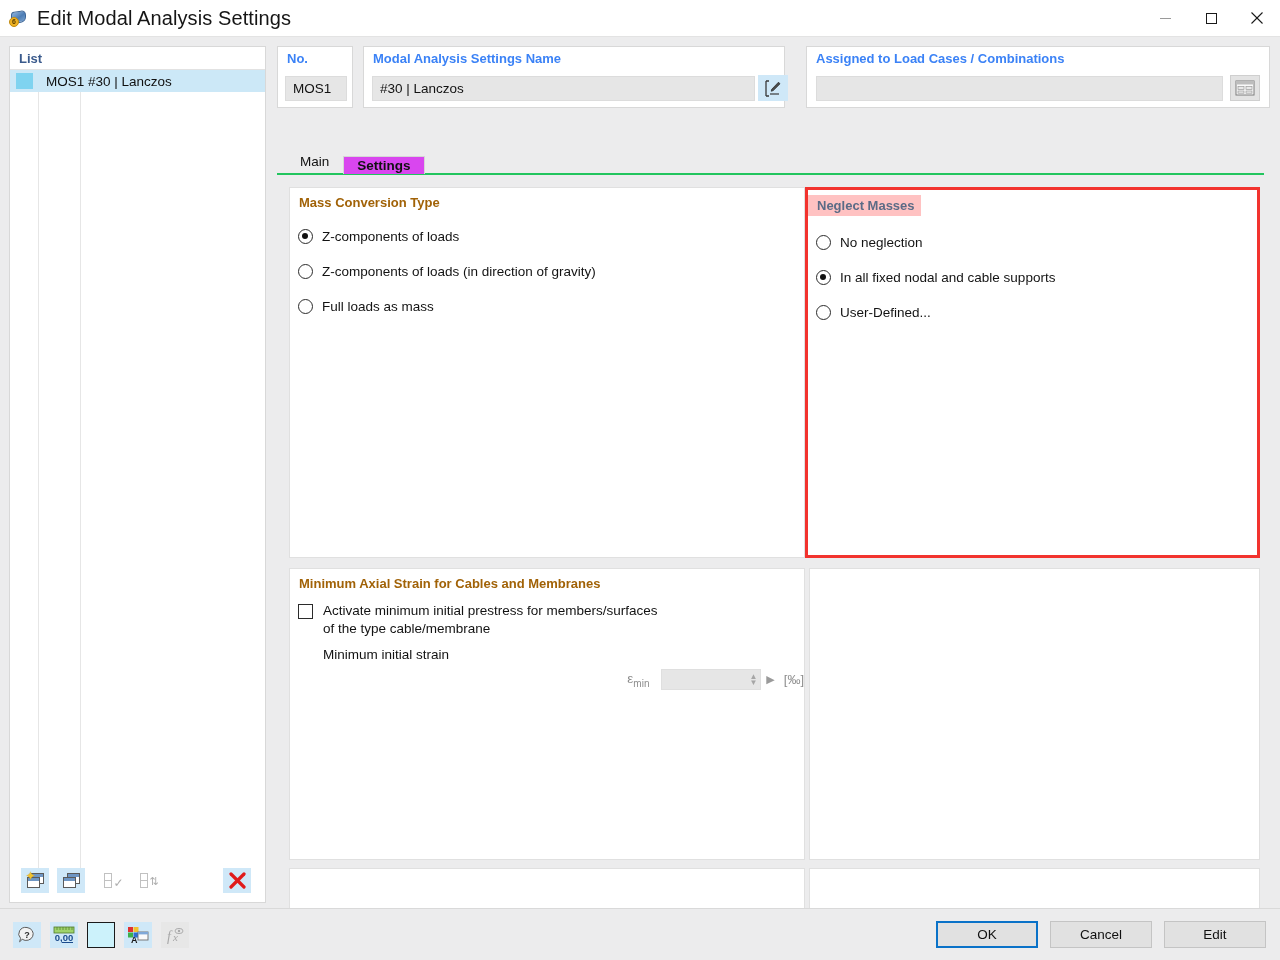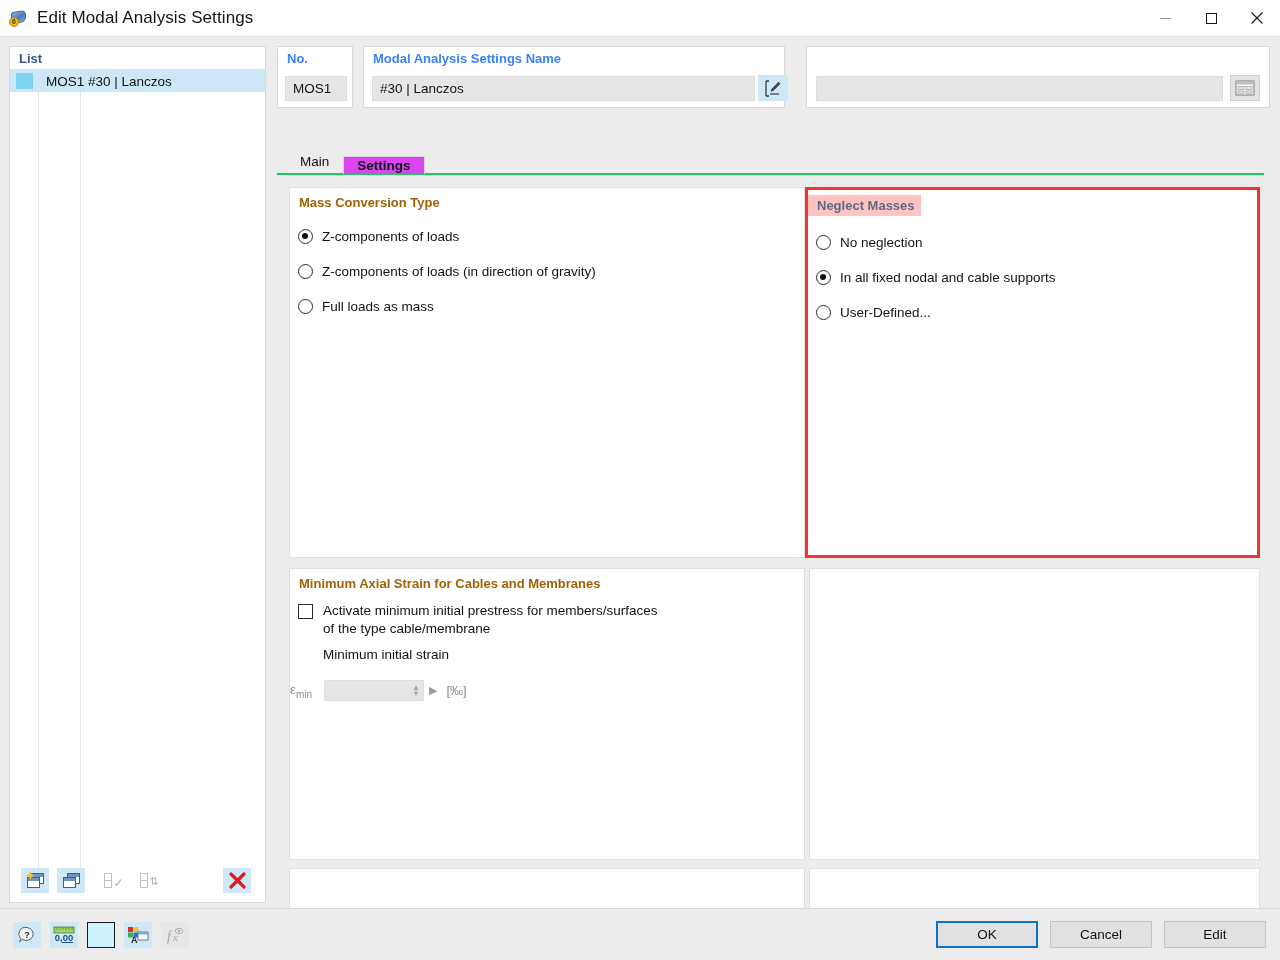--- a/index.html
+++ b/index.html
@@ -32,21 +32,21 @@
     transform: skewY(-8deg);
   }
   .tb-icon-badge {
     position: absolute; left: 0px; top: 9px; width: 10px; height: 10px;
     border-radius: 50%;
     background: #f0b323; border: 1px solid #c08a10;
     font-size: 7px; line-height: 8px; text-align: center; color: #5a3d00;
     font-weight: bold;
   }
   .titlebar-title {
-    font-size: 17px; color: #151515; letter-spacing: .1px;
+    font-size: 20px; color: #151515; letter-spacing: .1px;
   }
   .win-btns { margin-left: auto; display: flex; height: 37px; }
   .win-btn {
     width: 46px; height: 37px; display: flex; align-items: center; justify-content: center;
   }
   .win-btn svg { display: block; }
 
   
   .shell {
     position: absolute; left: 0; top: 37px; width: 1280px; height: 923px;
@@ -199,21 +199,21 @@
   
   .check-row { display: flex; align-items: flex-start; padding-left: 8px; margin-top: 11px; }
   .checkbox {
     width: 15px; height: 15px; border: 1.4px solid #2b2b2b; background: #fff;
     flex: none; margin-top: 2px;
   }
   .check-label { margin-left: 10px; font-size: 13.5px; color: #131313; line-height: 17.5px; }
 
   .sub-label { padding-left: 33px; margin-top: 10px; font-size: 13.5px; color: #131313; }
 
-  .spin-row { display: flex; align-items: center; margin-top: 18px; }
+  .spin-row { display: flex; align-items: center; margin-top: 7px; justify-content: flex-end; }
   .spin-sym { font-size: 13.5px; color: #8e8e8e; width: 34px; }
   .spin-sym sub { font-size: 10px; }
   .spin-box {
     width: 100px; height: 21px; background: #e6e6e6; border: 1px solid #dfdfdf;
     display: flex; align-items: center; justify-content: flex-end;
   }
   .spin-arrows { display: flex; flex-direction: column; margin-right: 3px; color: #a6a6a6; line-height: 6px; font-size: 8px; }
   .spin-play { margin-left: 5px; color: #9a9a9a; font-size: 11px; }
   .spin-unit { margin-left: 9px; font-size: 13px; color: #8e8e8e; }
 
@@ -330,20 +330,21 @@
       <div class="icon-btn">
         <svg width="18" height="17">
           <path d="M2,1 L5,1 M2,1 L2,16 M2,16 L5,16" fill="none" stroke="#3a3a3a" stroke-width="1.3"></path>
           <path d="M14.5,2.2 L16,3.8 L9.2,10.6 L7.2,11.2 L7.8,9.2 Z" fill="#4b4b4b" stroke="#2d2d2d" stroke-width=".8"></path>
           <line x1="6" y1="14" x2="15" y2="14" stroke="#3a3a3a" stroke-width="1.2"></line>
         </svg>
       </div>
     </div>
 
     <div class="group grp-assigned">
+      <div class="group-title">Assigned to Load Cases / Combinations</div>
       <div class="fld"></div>
       <div class="icon-btn gray">
         <svg width="20" height="16">
           <rect x="1" y="1" width="18" height="14" fill="#fafafa" stroke="#7d7d7d" stroke-width="1"></rect>
           <rect x="1" y="1" width="18" height="3.5" fill="#bdbdbd"></rect>
           <rect x="3" y="6.5" width="6" height="3" fill="#e8e8e8" stroke="#9a9a9a" stroke-width=".7"></rect>
           <rect x="11" y="6.5" width="6" height="3" fill="#e8e8e8" stroke="#9a9a9a" stroke-width=".7"></rect>
           <rect x="3" y="11" width="6" height="2.2" fill="#e8e8e8" stroke="#9a9a9a" stroke-width=".7"></rect>
           <rect x="11" y="11" width="6" height="2.2" fill="#e8e8e8" stroke="#9a9a9a" stroke-width=".7"></rect>
         </svg>

